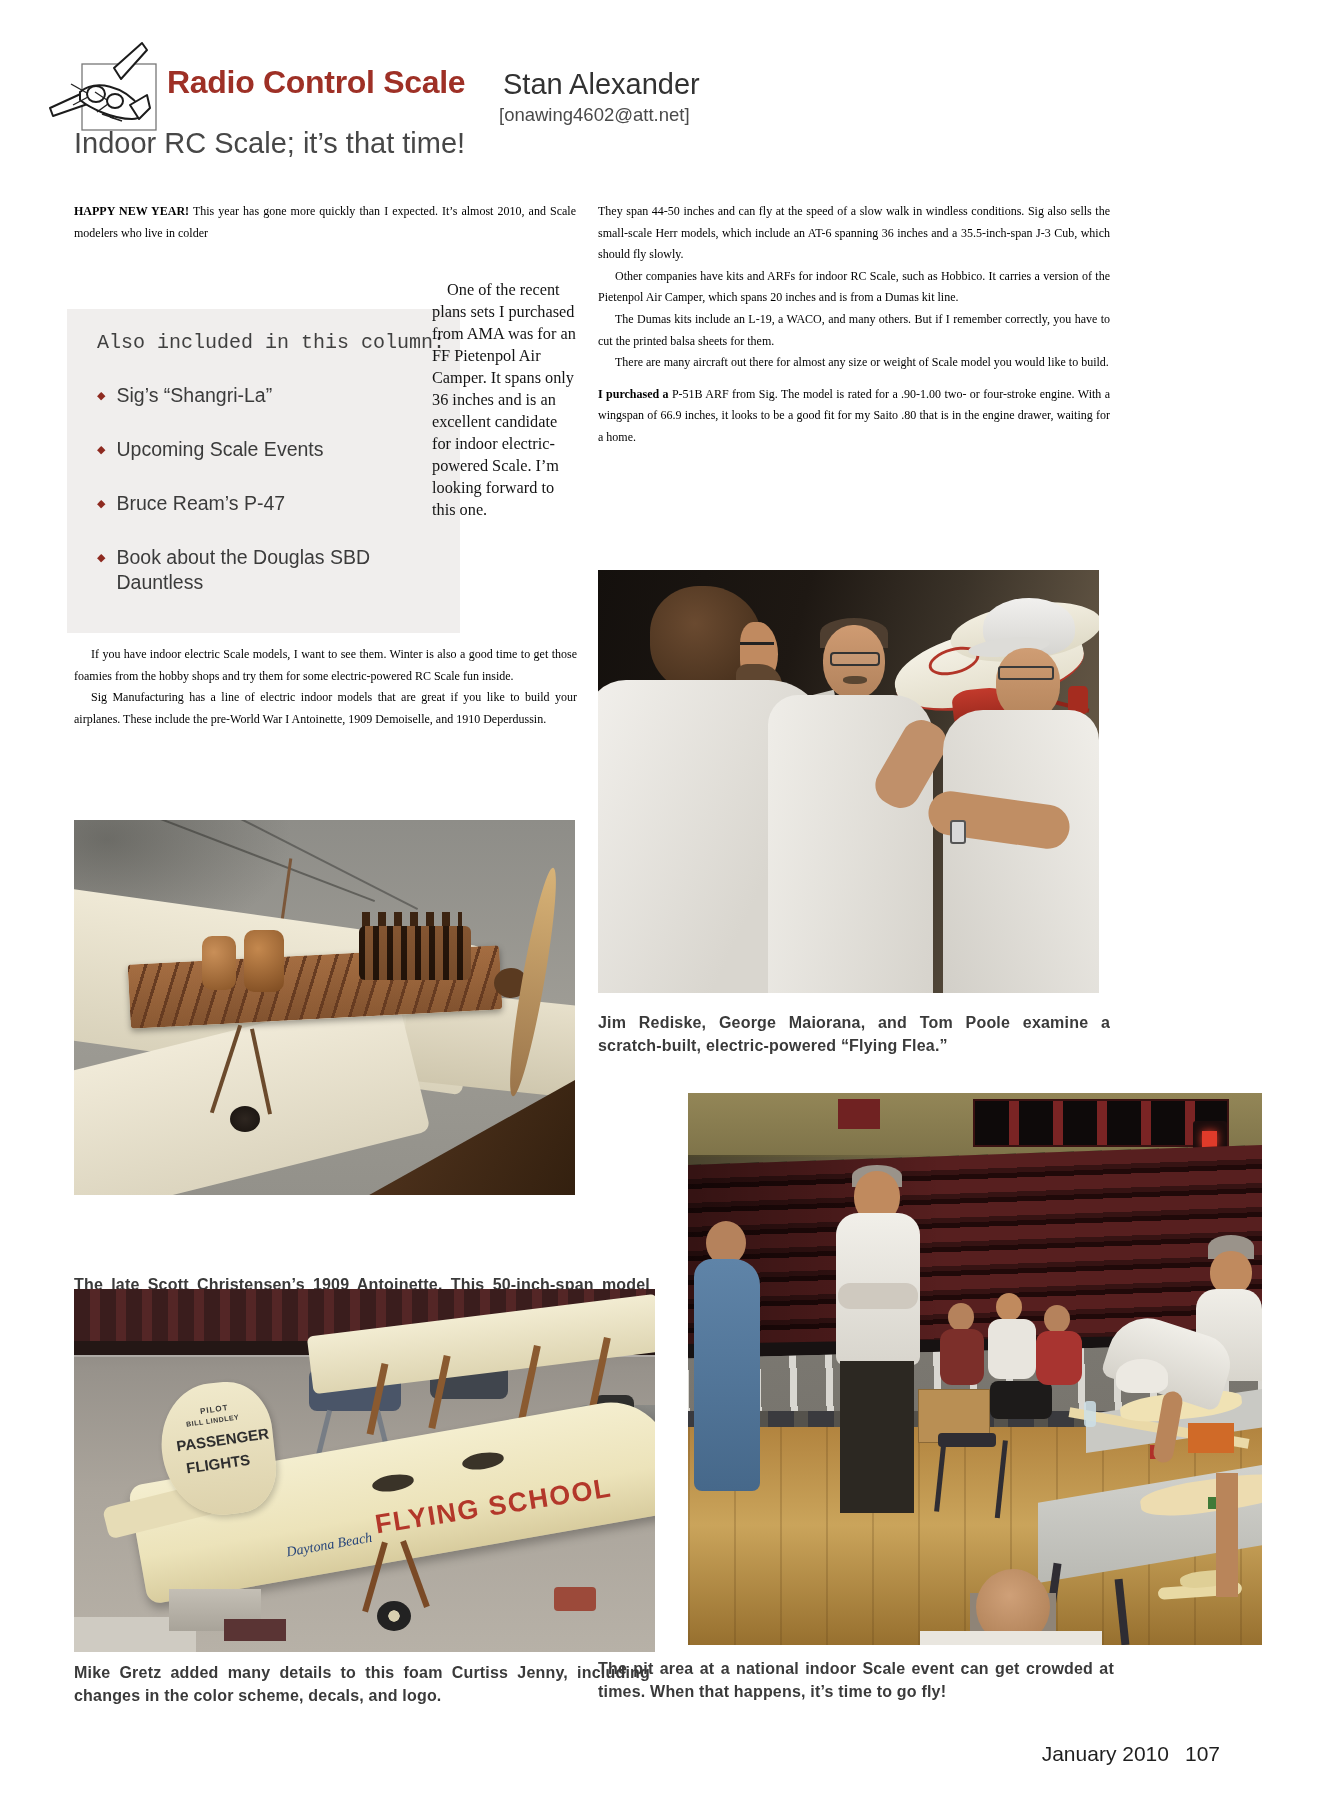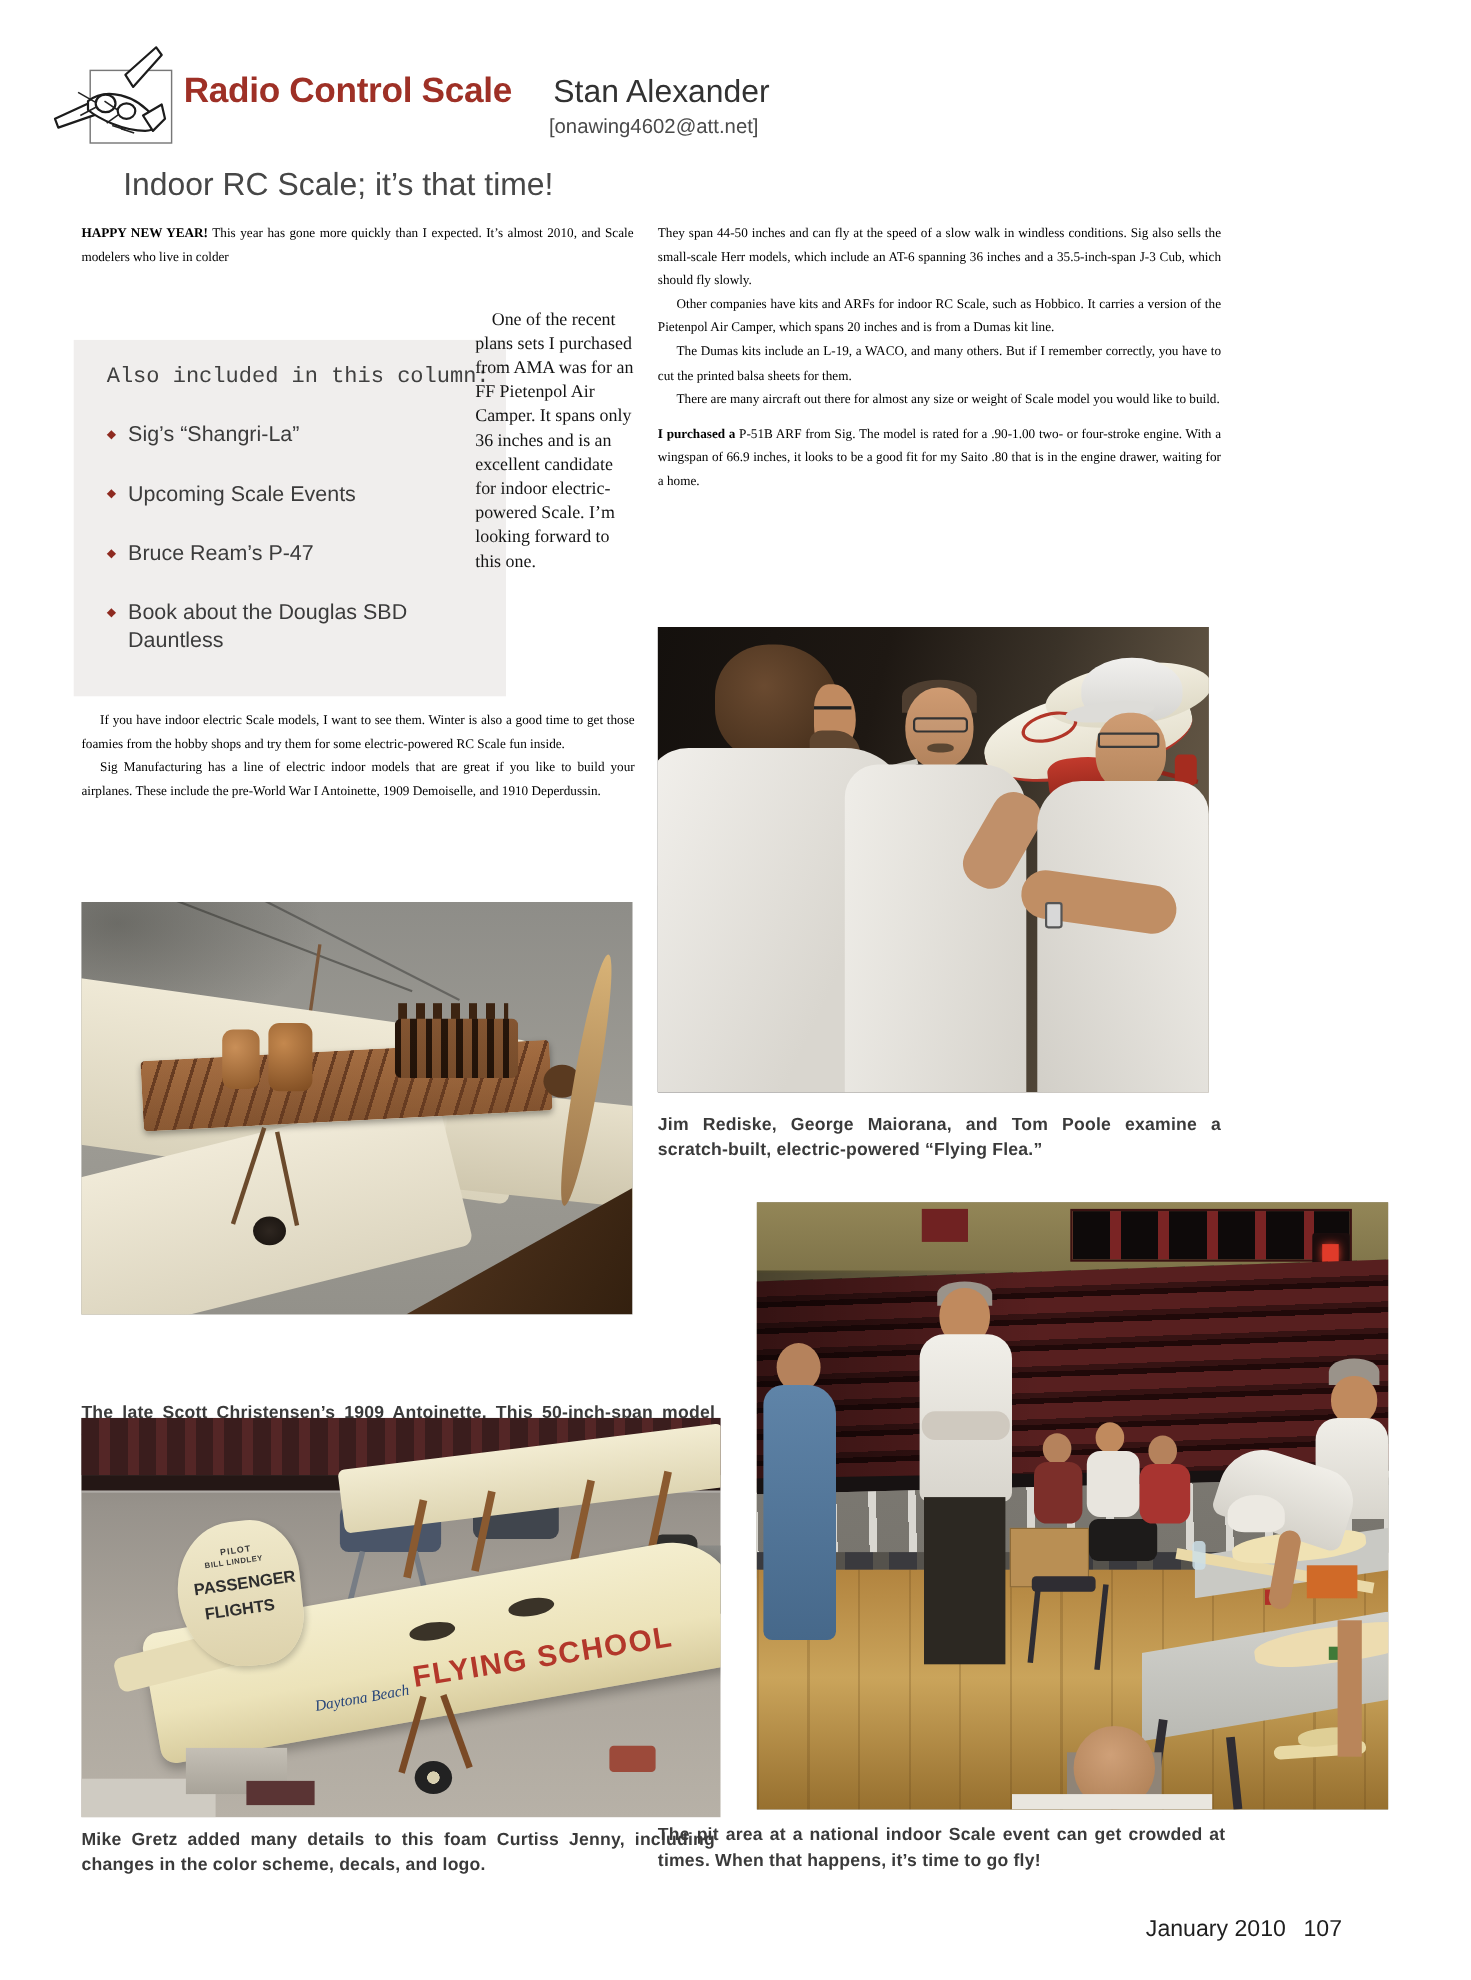--- a/index.html
+++ b/index.html
@@ -62,21 +62,21 @@
           <path d="M64 70 L53 78"></path>
         <path d="M58 80 l12 4"></path>
           <path d="M66 83 l12 4"></path>
       </g>
     </svg>
   </div>
 
   <div class="abs col-title" style="left:167px;top:64px;text-align:right;">Radio Control Scale</div>
   <div class="abs author" style="left:503px;top:68px;">Stan Alexander</div>
   <div class="abs email" style="left:499px;top:104px;">[onawing4602@att.net]</div>
-  <div class="abs art-title" style="left:74px;top:152px;margin-left:38px;">Indoor RC Scale; it’s that time!</div>
+  <div class="abs art-title" style="left:74px;top:127px;">Indoor RC Scale; it’s that time!</div>
 
   <div class="abs bt" style="left:74px;top:201px;width:502px;">
     <p><b class="lead">HAPPY NEW YEAR!</b><span> This year has gone more quickly than I expected. It’s almost 2010, and Scale modelers who live in colder</span></p>
   </div>
 
   <div class="abs abox" style="left:67px;top:309px;width:393px;height:324px;">
     <div class="abox-title">Also included in this column:</div>
     <div class="abox-item">
       <span class="abox-bullet">◆</span>
       <span>Sig’s “Shangri-La”</span>

